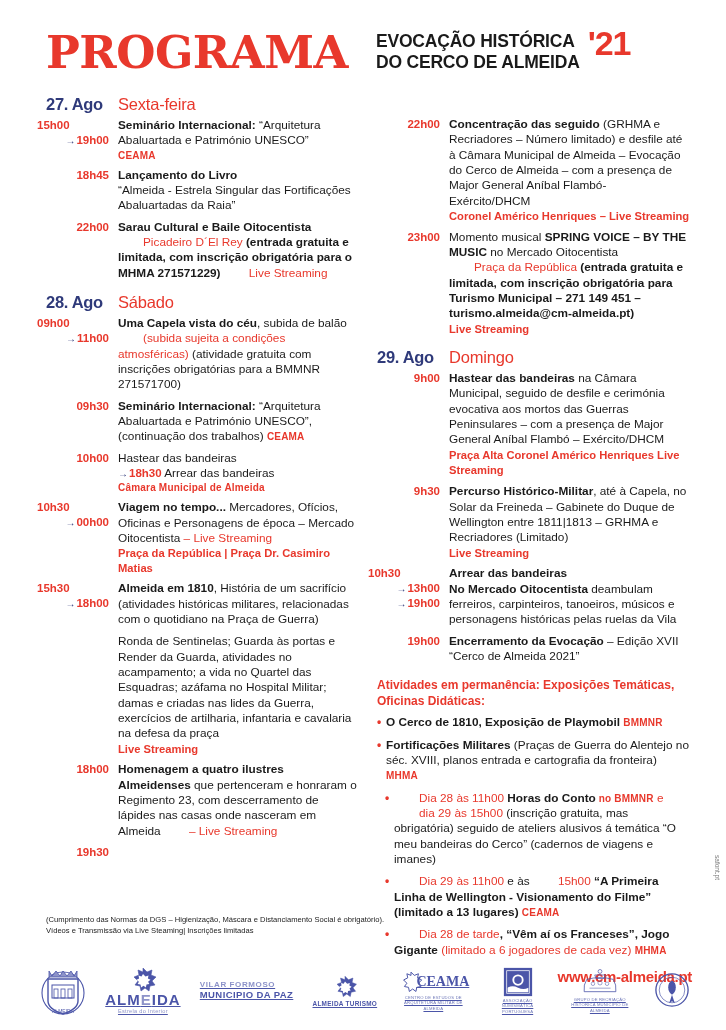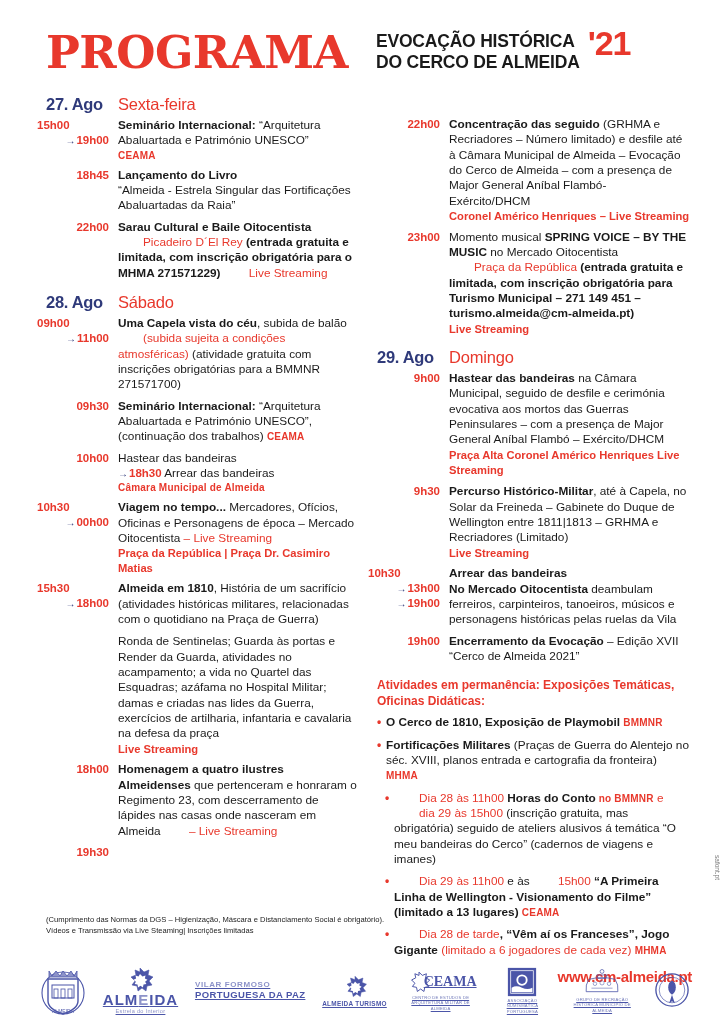--- a/index.html
+++ b/index.html
@@ -377,21 +377,21 @@
       <svg width="34" height="26" viewBox="0 0 34 26">
         <path d="M17 2 l4 4 l5 -2 l-1 5 l5 2 l-4 4 l3 4 l-5 1 l-1 5 l-4 -3 l-4 3 l-1 -5 l-5 -1 l3 -4 l-4 -4 l5 -2 l-1 -5 l5 2 z" fill="#4b55a8" stroke="#4b55a8" stroke-width="0.6"></path>
         <path d="M17 8 l2.5 2.5 l3 -1 l-0.6 3 l2.6 1.3 l-2.4 2 l1.3 2.3 l-2.9 0.5 l-0.6 2.9 l-2.4 -1.8 l-2.4 1.8 l-0.6 -2.9 l-2.9 -0.5 l1.3 -2.3 l-2.4 -2 l2.6 -1.3 l-0.6 -3 l3 1 z" fill="#ffffff"></path>
       </svg>
       <div class="almeida-word"><span>ALM</span><span class="mid">E</span><span>IDA</span></div>
       <div class="almeida-sub">Estrela do Interior</div>
     </div>
 
     <div class="logo" style="align-items:flex-start;">
       <div class="vf1">VILAR FORMOSO</div>
-      <div class="vf2">PORTUGUESA DA PAZ</div>
+      <div class="vf2">MUNICIPIO DA PAZ</div>
     </div>
 
     <div class="logo">
       <svg width="30" height="24" viewBox="0 0 34 26">
         <path d="M17 2 l4 4 l5 -2 l-1 5 l5 2 l-4 4 l3 4 l-5 1 l-1 5 l-4 -3 l-4 3 l-1 -5 l-5 -1 l3 -4 l-4 -4 l5 -2 l-1 -5 l5 2 z" fill="#4b55a8" stroke="#4b55a8" stroke-width="0.6"></path>
         <path d="M17 8 l2.5 2.5 l3 -1 l-0.6 3 l2.6 1.3 l-2.4 2 l1.3 2.3 l-2.9 0.5 l-0.6 2.9 l-2.4 -1.8 l-2.4 1.8 l-0.6 -2.9 l-2.9 -0.5 l1.3 -2.3 l-2.4 -2 l2.6 -1.3 l-0.6 -3 l3 1 z" fill="#ffffff"></path>
       </svg>
       <div class="turis">ALMEIDA TURISMO</div>
     </div>
 

